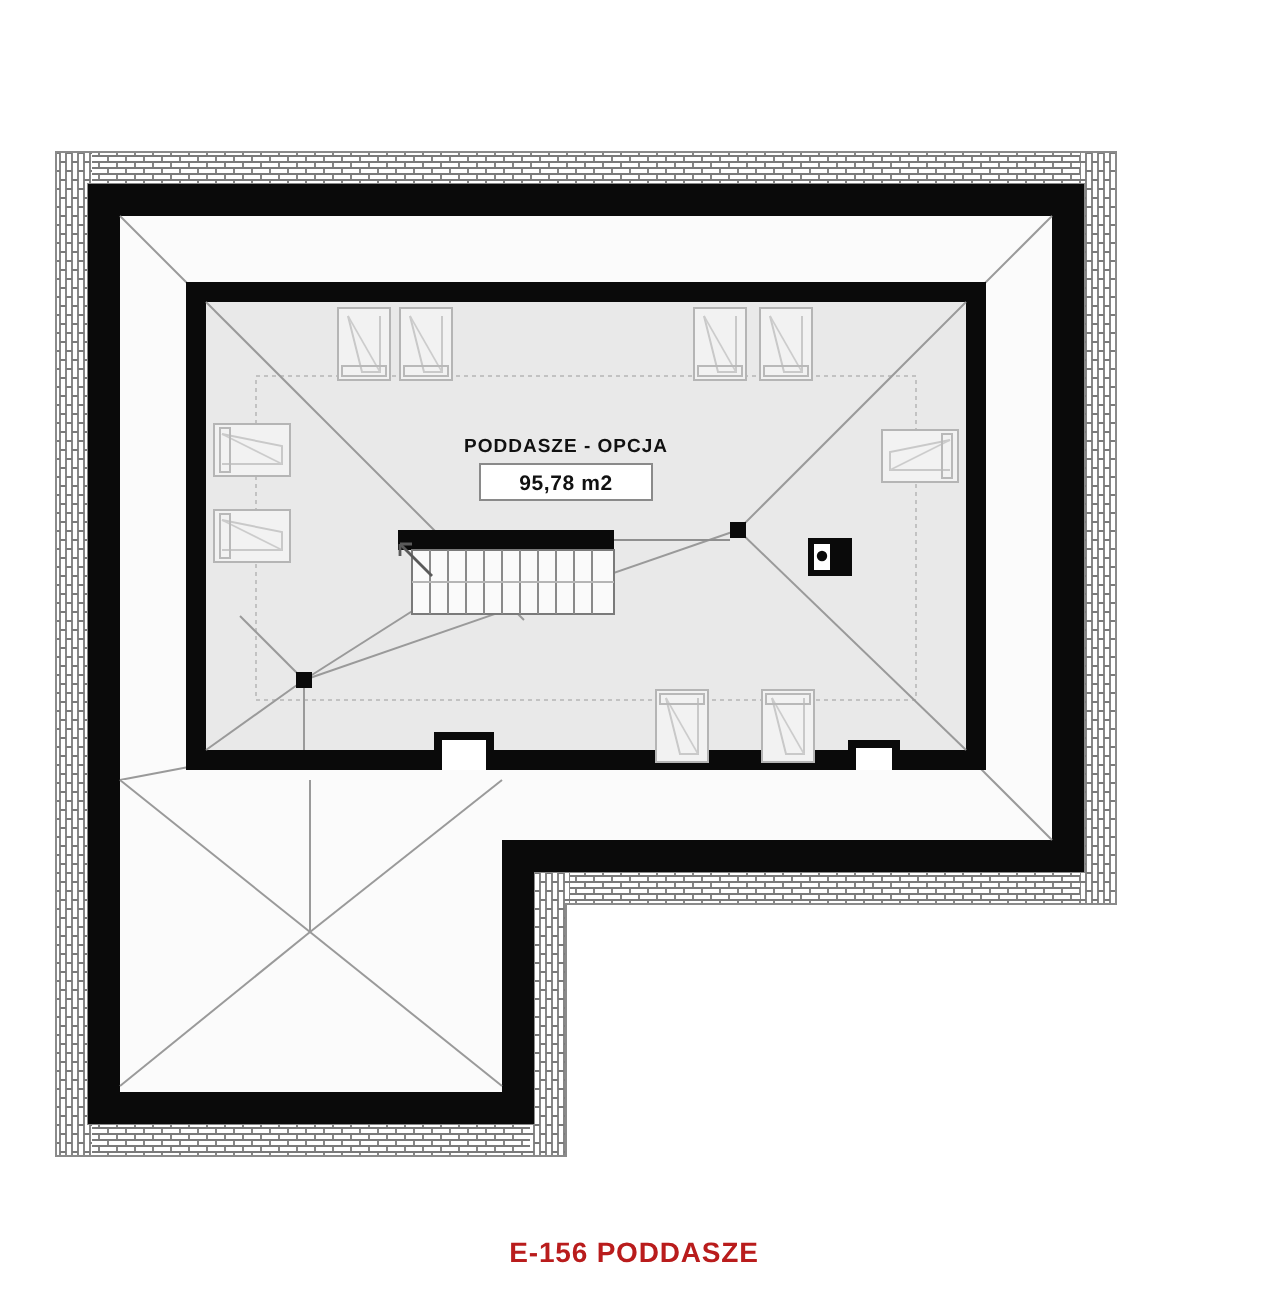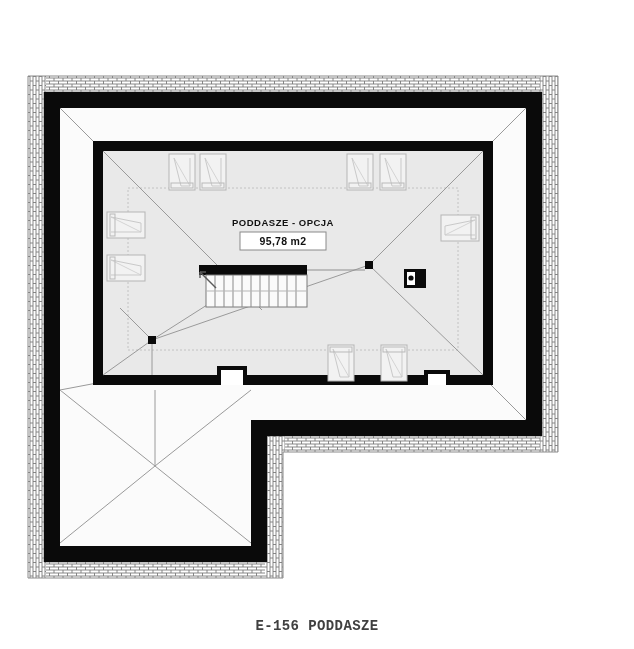--- a/index.html
+++ b/index.html
@@ -22,25 +22,25 @@
     display: block;
     width: 634px;
     height: 649px;
   }
   .caption {
     position: absolute;
     left: 0;
     top: 618px;
     width: 634px;
     text-align: center;
-    font-family: Liberation Mono, monospace;
+    font-family: Liberation Sans, sans-serif;
     font-size: 14px;
     font-weight: bold;
     letter-spacing: 0.4px;
-    color: #404040;
+    color: #b91c1c;
   }
   .room-title {
     font-family: "Liberation Sans", sans-serif;
     font-size: 9.5px;
     font-weight: bold;
     letter-spacing: 0.5px;
     fill: #111111;
   }
   .room-area {
     font-family: "Liberation Sans", sans-serif;

